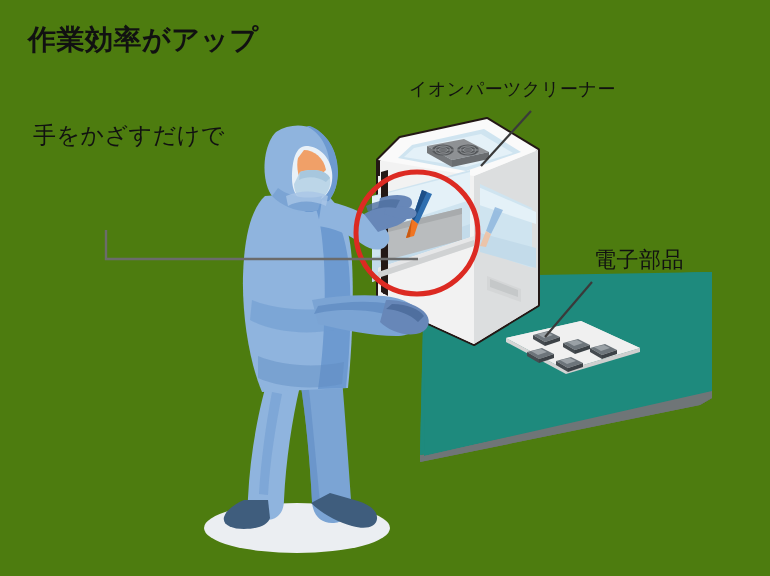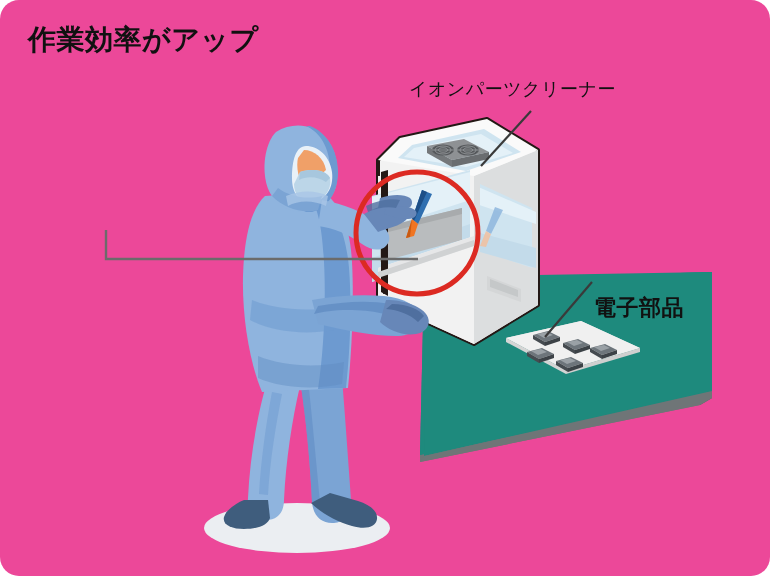--- a/index.html
+++ b/index.html
@@ -14,22 +14,21 @@
     position: relative;
     overflow: hidden;
     font-family: "Liberation Sans", "DejaVu Sans", sans-serif;
     color: #111111;
   }
   #stage {
     position: absolute;
     left: 0; top: 0;
     width: 770px;
     height: 576px;
-    background: #ec4899;
-    border-radius: 19px;
+    background: #4d7c0f;
   }
   .txt {
     position: absolute;
     white-space: pre;
     color: #111111;
     line-height: 1.0;
   }
   #title-text {
     left: 28px;
     top: 26px;
@@ -55,23 +54,22 @@
     left: 409px;
     top: 80px;
     font-size: 18px;
     font-weight: 400;
     letter-spacing: 0.5px;
   }
   #parts-label-text {
     left: 594px;
     top: 249px;
     font-size: 22px;
-    font-weight: 700;
-    letter-spacing: 0.5px;
-    margin-top: 48px;
+    font-weight: 400;
+    letter-spacing: 0.5px;
   }
   svg.art {
     position: absolute;
     left: 0; top: 0;
     width: 770px;
     height: 576px;
     display: block;
   }
 </style>
 </head>
@@ -301,19 +299,20 @@
 
     <polyline points="106,230 106,259 418,259" fill="none" stroke="#6b6b6b" stroke-width="2.4"></polyline>
 
     <line x1="531" y1="111" x2="481" y2="166" stroke="#3a3a3a" stroke-width="2.2"></line>
 
     <line x1="592" y1="282" x2="545" y2="337" stroke="#3a3a3a" stroke-width="2.2"></line>
   </svg>
 
   <div class="txt" id="title-text">作業効率がアップ</div>
 
+  <div class="txt" id="lead-line1">手をかざすだけで</div>
 
 
   <div class="txt" id="machine-label-text">イオンパーツクリーナー</div>
 
   <div class="txt" id="parts-label-text">電子部品</div>
 
 </div>
 
 </body></html>

